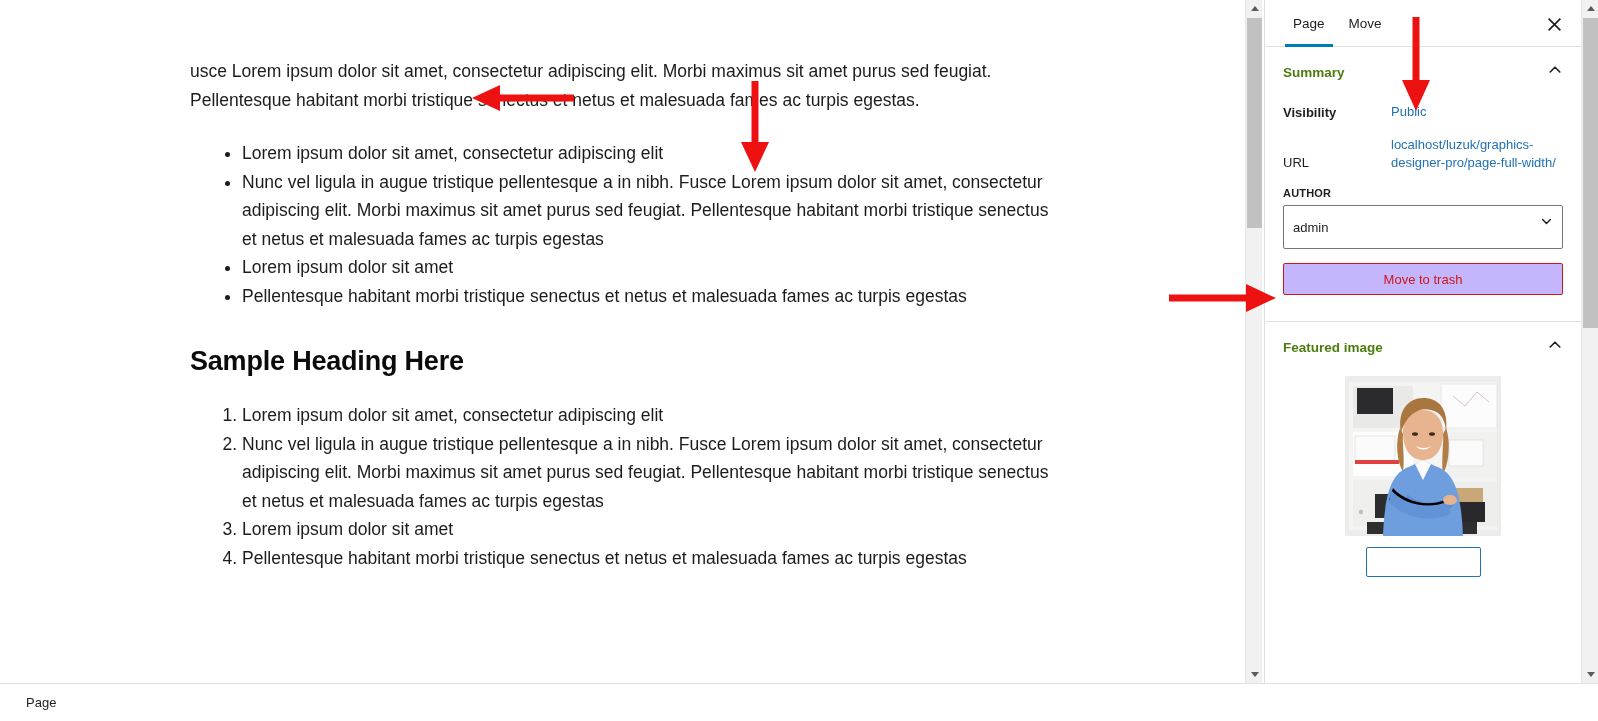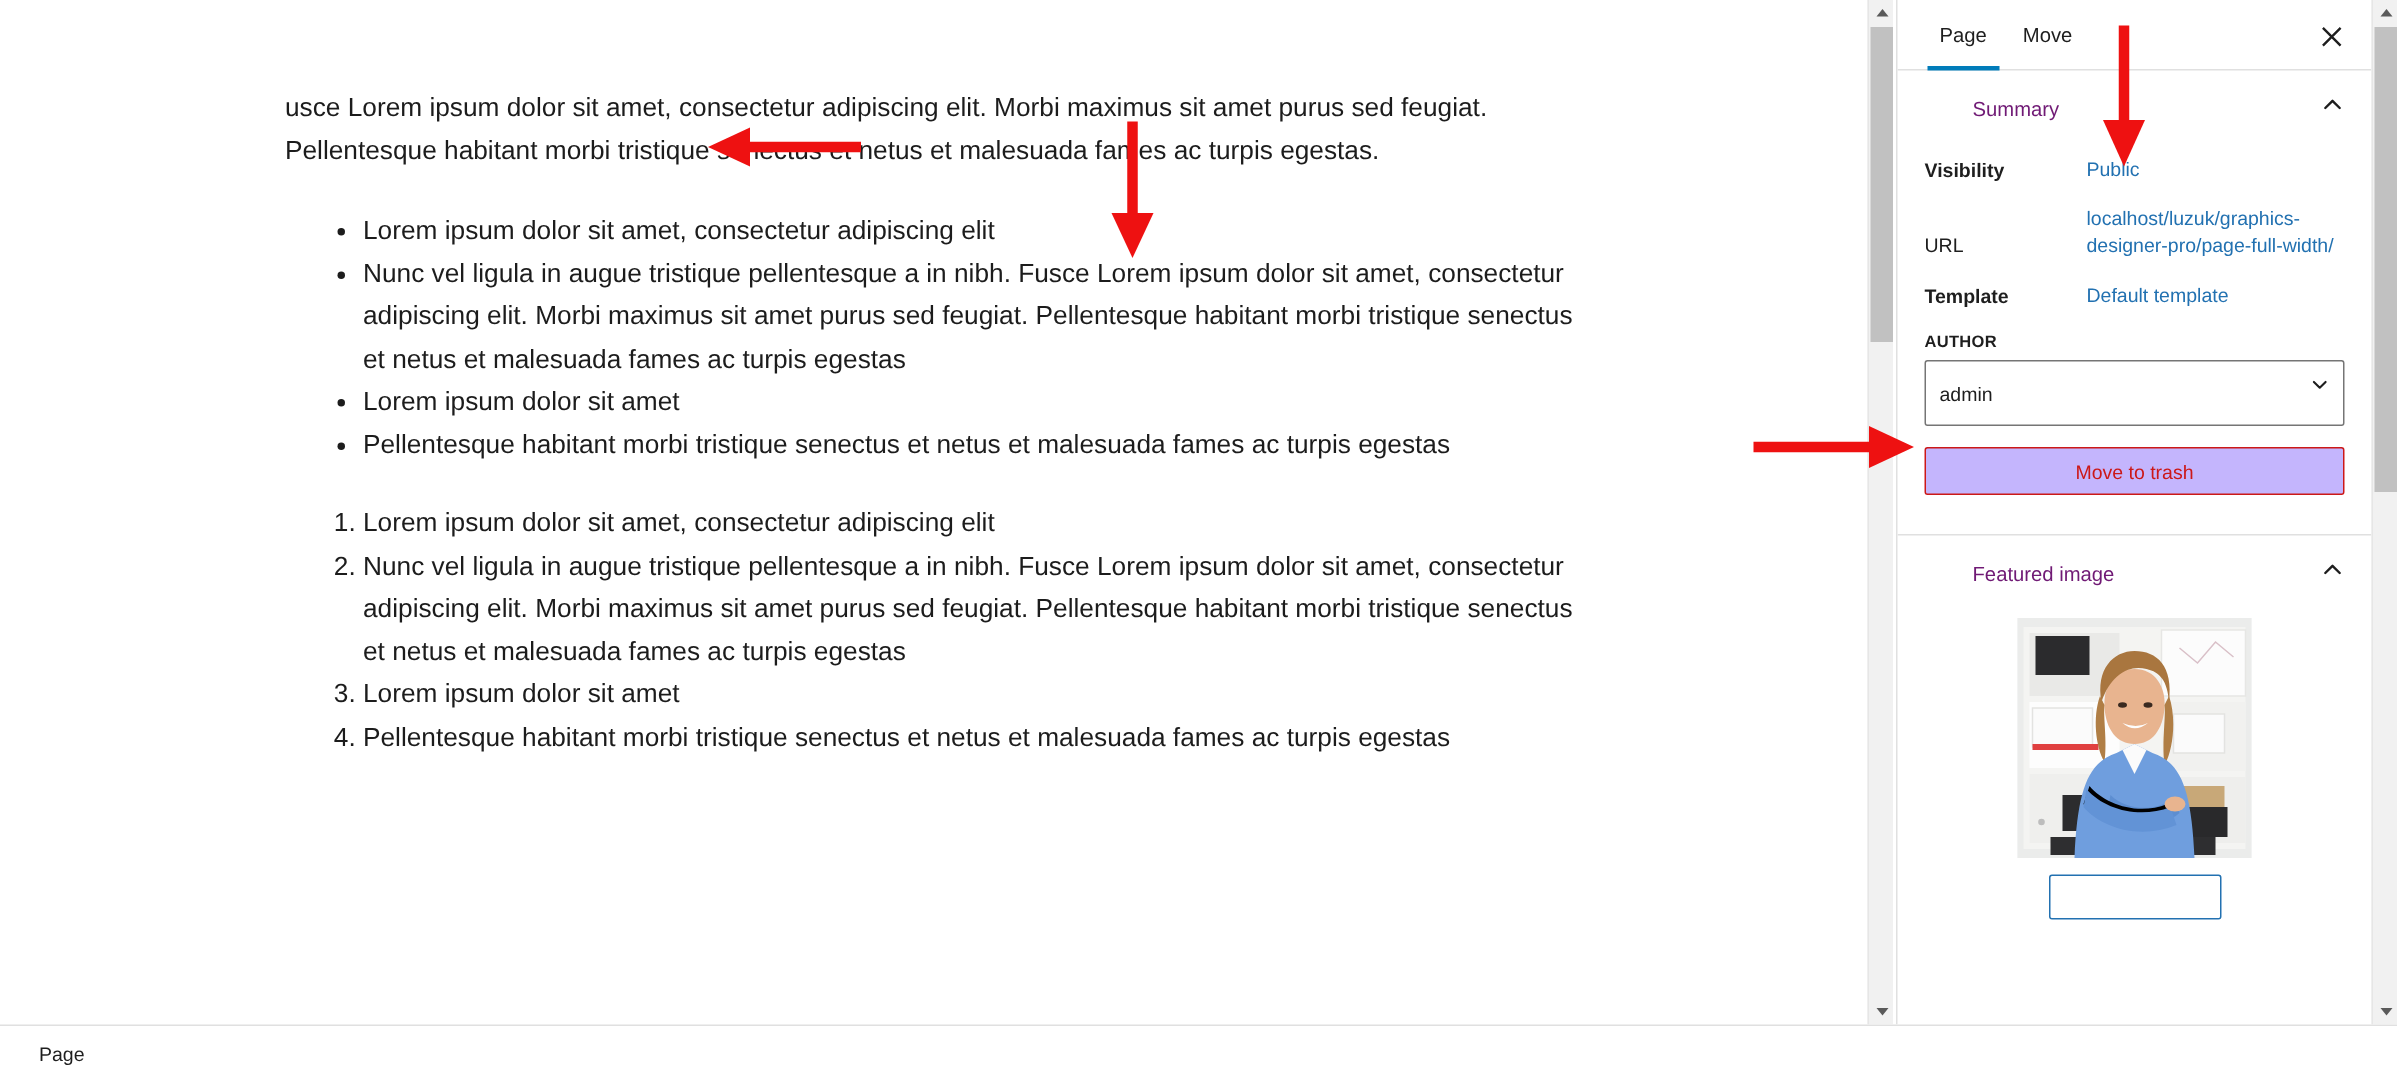--- a/index.html
+++ b/index.html
@@ -182,23 +182,22 @@
 
   .panel-head {
     display: flex;
     align-items: center;
     justify-content: space-between;
     padding: 15px 18px 13px 18px;
     cursor: pointer;
   }
   .panel-head .ttl {
     font-size: 13.5px;
-    font-weight: normal;
-    color: #701a75;
-    margin-left: 32px;
+    font-weight: bold;
+    color: #4d7c0f;
   }
   .chev { display: block; }
 
   .summary-body { padding: 0 18px 12px 18px; }
 
   .srow {
     display: flex;
     align-items: flex-start;
     min-height: 34px;
     padding: 7px 0;
@@ -312,20 +311,21 @@
 
       <p class="body-par">usce Lorem ipsum dolor sit amet, consectetur adipiscing elit. Morbi maximus sit amet purus sed feugiat. Pellentesque habitant morbi tristique senectus et netus et malesuada fames ac turpis egestas.</p>
 
       <ul class="bullets">
         <li>Lorem ipsum dolor sit amet, consectetur adipiscing elit</li>
         <li>Nunc vel ligula in augue tristique pellentesque a in nibh. Fusce Lorem ipsum dolor sit amet, consectetur adipiscing elit. Morbi maximus sit amet purus sed feugiat. Pellentesque habitant morbi tristique senectus et netus et malesuada fames ac turpis egestas</li>
         <li>Lorem ipsum dolor sit amet</li>
         <li>Pellentesque habitant morbi tristique senectus et netus et malesuada fames ac turpis egestas</li>
       </ul>
 
+      <h2 class="section-heading">Sample Heading Here</h2>
 
       <ol class="numbers">
         <li>Lorem ipsum dolor sit amet, consectetur adipiscing elit</li>
         <li>Nunc vel ligula in augue tristique pellentesque a in nibh. Fusce Lorem ipsum dolor sit amet, consectetur adipiscing elit. Morbi maximus sit amet purus sed feugiat. Pellentesque habitant morbi tristique senectus et netus et malesuada fames ac turpis egestas</li>
         <li>Lorem ipsum dolor sit amet</li>
         <li>Pellentesque habitant morbi tristique senectus et netus et malesuada fames ac turpis egestas</li>
       </ol>
     </div>
   </div>
 
@@ -366,24 +366,20 @@
         <div class="lbl">Visibility</div>
         <div class="val">Public</div>
       </div>
 
 
       <div class="srow">
         <div class="lbl" style="padding-top:19px;">URL</div>
         <div class="val">localhost/luzuk/graphics-designer-pro/page-full-width/</div>
       </div>
 
-      <div class="srow center">
-        <div class="lbl">Template</div>
-        <div class="val">Default template</div>
-      </div>
 
       <div class="author-label">AUTHOR</div>
 
       <div class="select-box">
         <span>admin</span>
         <span class="caret">
           <svg width="13" height="13" viewBox="0 0 13 13">
             <path d="M2.6 4.6 L6.5 8.5 L10.4 4.6" stroke="#1e1e1e" stroke-width="1.4" fill="none" stroke-linecap="round" stroke-linejoin="round"></path>
           </svg>
         </span>

